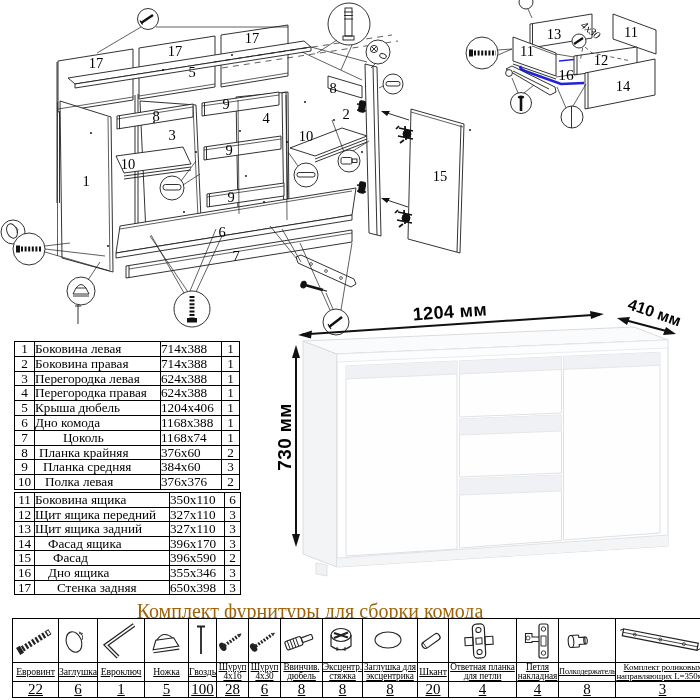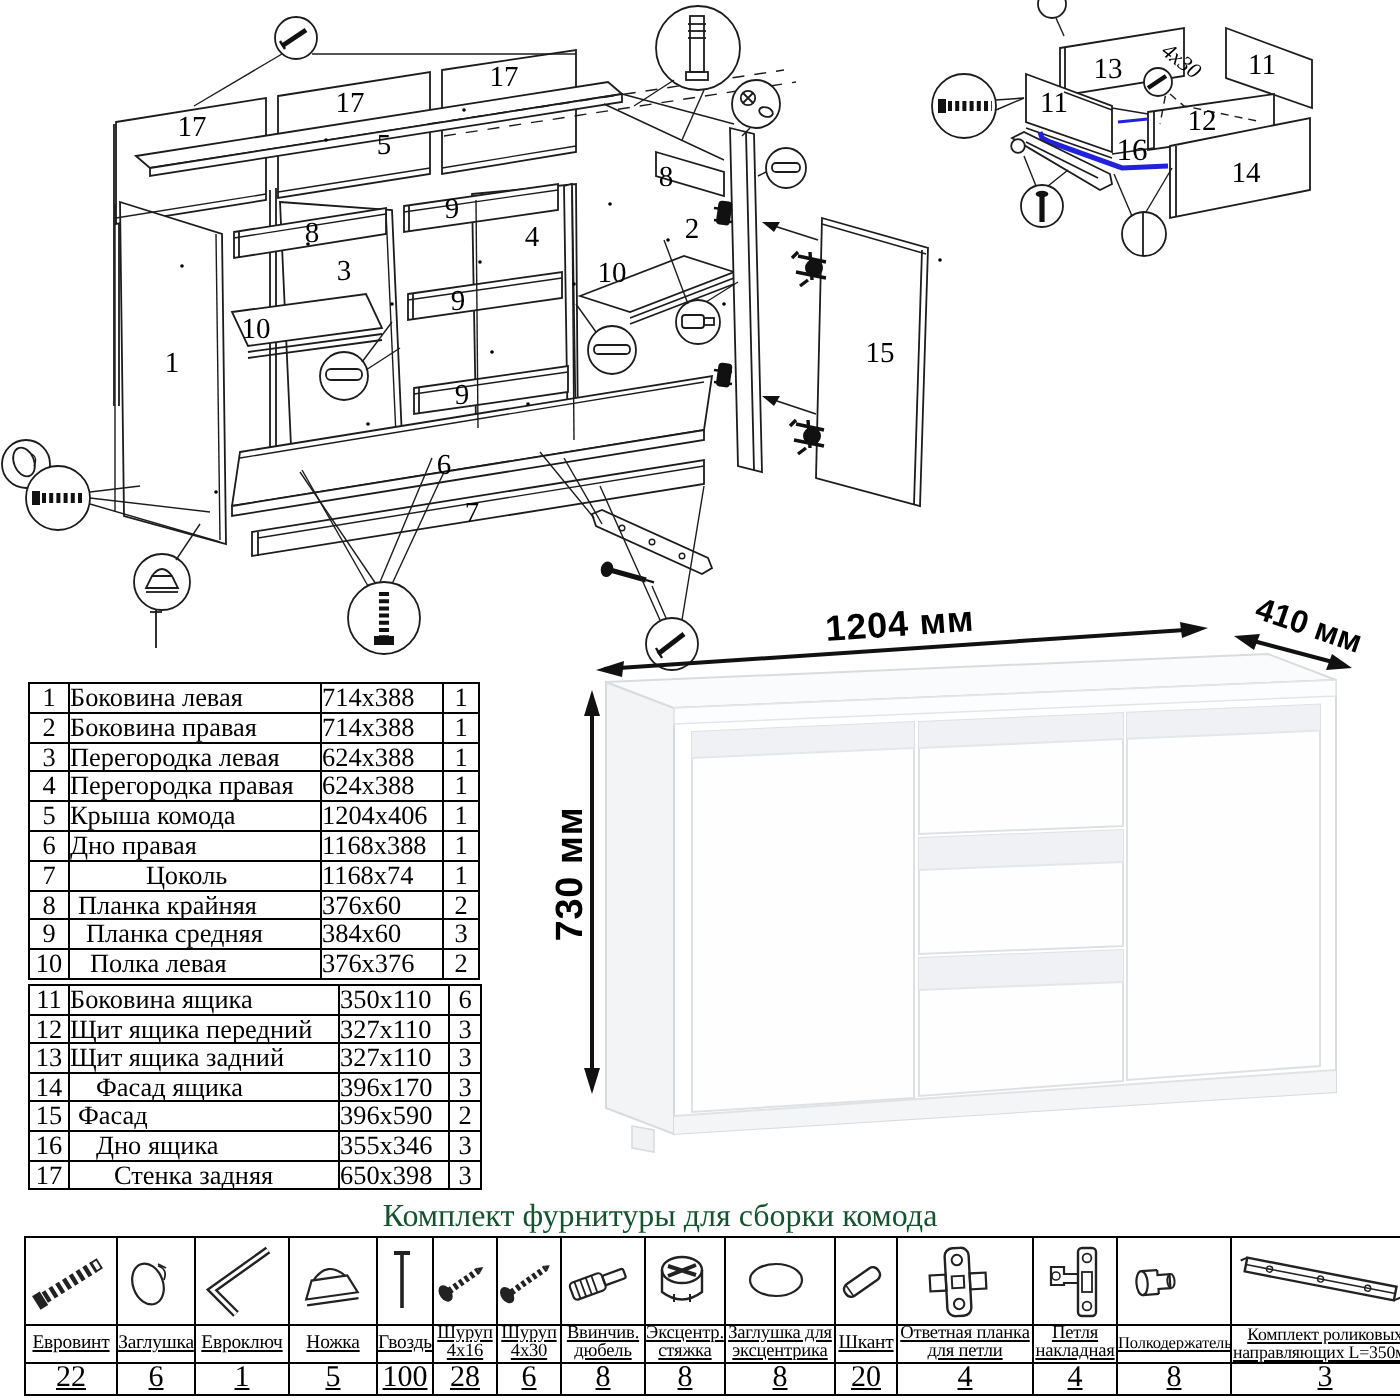--- a/index.html
+++ b/index.html
@@ -11,21 +11,21 @@
 #t1,#t2{font-size:13.2px;}
 #t1 td,#t2 td{padding:0;line-height:13.6px;}
 .num{text-align:center;}
 .dim{letter-spacing:0px;}
 .nm{padding-left:4px;margin-left:43px;}
 #t1{left:14px;top:341px;width:225px;}
 #t2{left:14px;top:492px;width:226px;}
 #t1 td{height:13.8px;}
 #t2 td{height:13.5px;}
 #hwtitle{position:absolute;left:0;top:600px;width:620px;text-align:center;
-  font-size:16px;color:#14532d;margin-left:20px;}
+  font-size:20px;color:#a16207;}
 #hw{left:12px;top:618px;width:697px;text-decoration:underline;}
 #hw td{text-align:center;vertical-align:middle;padding:0;}
 .ico{height:44px;}
 .lbl{font-size:9.7px;line-height:9.4px;height:19px;letter-spacing:-0.1px;}
 .lbl2{font-size:9.3px;line-height:9.0px;}
 .qty{font-size:15px;height:16px;line-height:15px;}
 svg{display:block;}
 .k{stroke:#1c1c1c;fill:none;stroke-width:0.9;}
 .kw{stroke:#1c1c1c;fill:#fff;stroke-width:0.9;}
 .kt{stroke:#1c1c1c;fill:none;stroke-width:0.7;}
@@ -513,33 +513,33 @@
           <td class="num">1</td>
         </tr>
 <tr>
           <td class="num">4</td>
           <td class="nm">Перегородка правая</td>
           <td class="dim">624х388</td>
           <td class="num">1</td>
         </tr>
 <tr>
           <td class="num">5</td>
-          <td class="nm">Крыша комода</td>
+          <td class="nm">Крыша дюбель</td>
           <td class="dim">1204х406</td>
           <td class="num">1</td>
         </tr>
 <tr>
           <td class="num">6</td>
-          <td class="nm">Дно правая</td>
+          <td class="nm">Дно комода</td>
           <td class="dim">1168х388</td>
           <td class="num">1</td>
         </tr>
 <tr>
           <td class="num">7</td>
-          <td class="nm" style="padding-left:38px">Цоколь</td>
+          <td class="nm" style="padding-left:28px">Цоколь</td>
           <td class="dim">1168х74</td>
           <td class="num">1</td>
         </tr>
 <tr>
           <td class="num">8</td>
           <td class="nm" style="padding-left:4px">Планка крайняя</td>
           <td class="dim">376х60</td>
           <td class="num">2</td>
         </tr>
 <tr>
@@ -584,21 +584,21 @@
           <td class="num">3</td>
         </tr>
 <tr>
           <td class="num">14</td>
           <td class="nm" style="padding-left:13px">Фасад ящика</td>
           <td class="dim">396х170</td>
           <td class="num">3</td>
         </tr>
 <tr>
           <td class="num">15</td>
-          <td class="nm" style="padding-left:4px">Фасад</td>
+          <td class="nm" style="padding-left:18px">Фасад</td>
           <td class="dim">396х590</td>
           <td class="num">2</td>
         </tr>
 <tr>
           <td class="num">16</td>
           <td class="nm" style="padding-left:13px">Дно ящика</td>
           <td class="dim">355х346</td>
           <td class="num">3</td>
         </tr>
 <tr>

